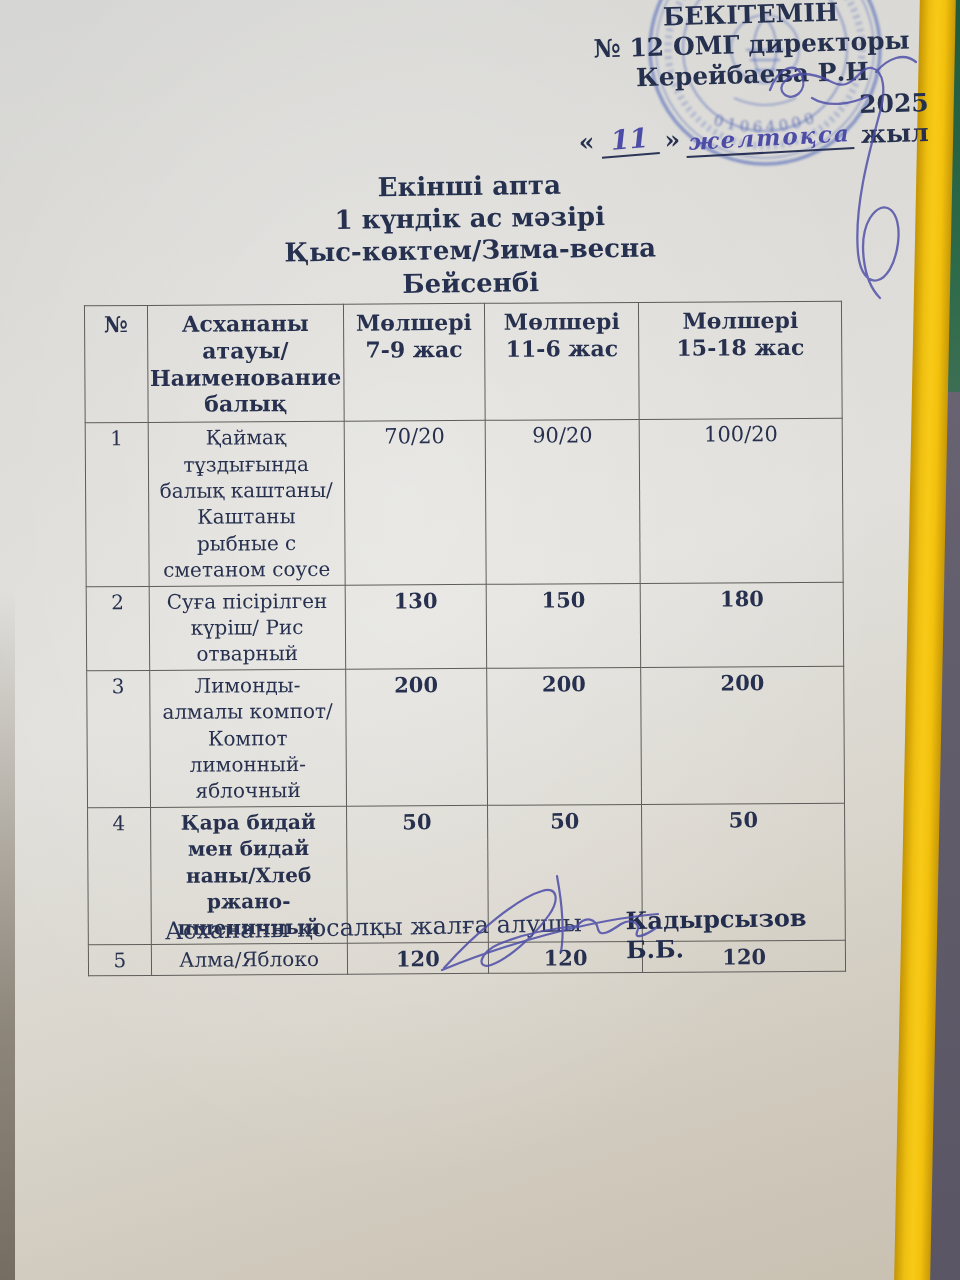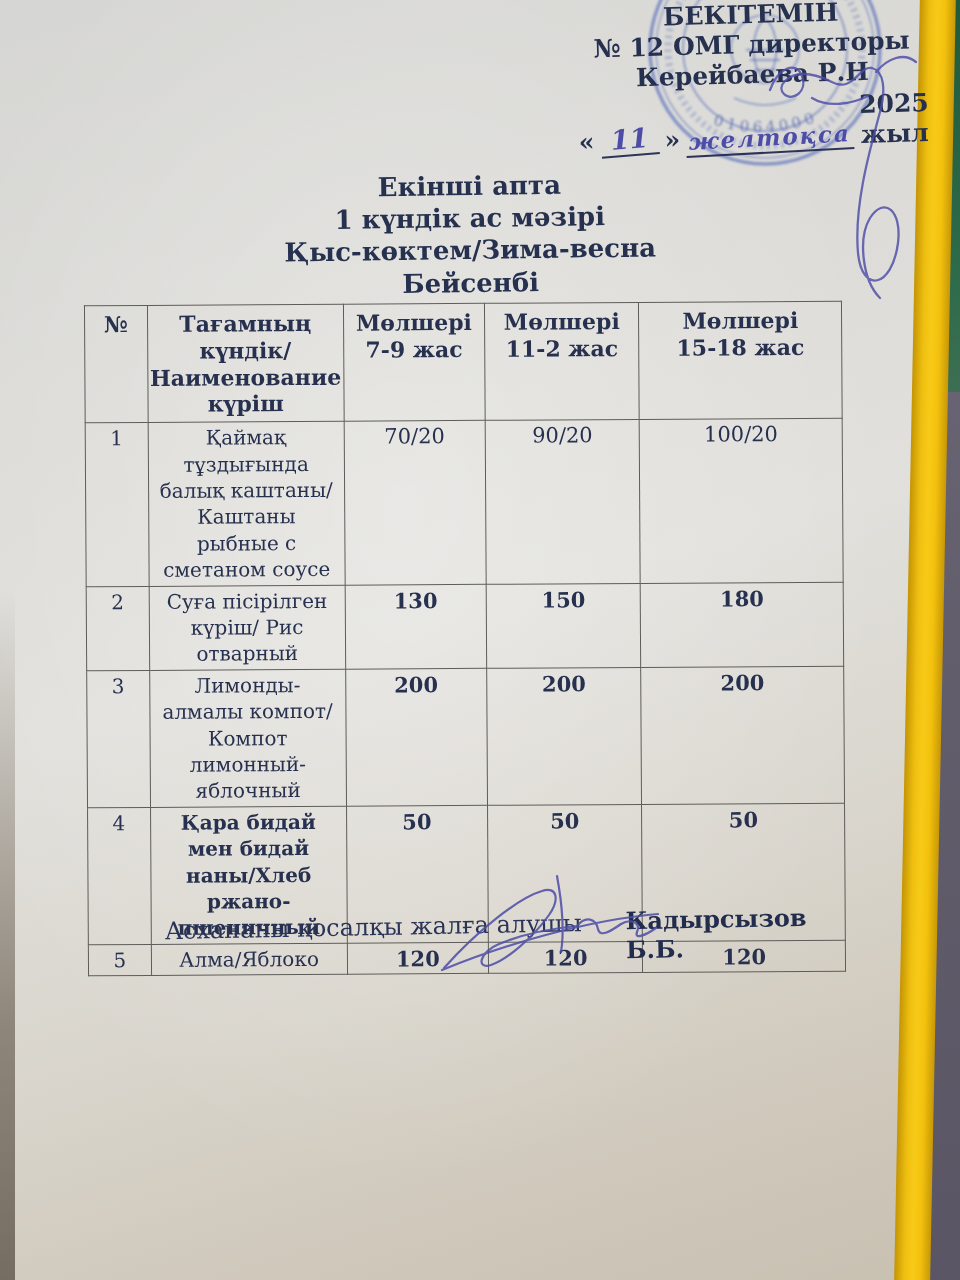--- a/index.html
+++ b/index.html
@@ -140,31 +140,31 @@
           <col style="width:142px">
         <col style="width:156px">
           <col style="width:206px">
       </colgroup>
       <thead>
         <tr>
             <th>
               <div>№</div>
             </th>
             <th>
-              <div>Тағамның күндік/</div>
+              <div>Асхананы атауы/</div>
               <div>Наименование</div>
-              <div>күріш</div>
+              <div>балық</div>
             </th>
             <th>
               <div>Мөлшері</div>
               <div>7-9 жас</div>
             </th>
             <th>
               <div>Мөлшері</div>
-              <div>11-2 жас</div>
+              <div>11-6 жас</div>
             </th>
             <th>
               <div>Мөлшері</div>
               <div>15-18 жас</div>
             </th>
           </tr>
       </thead>
       <tbody>
           <tr>
             <td class="num">1</td>

